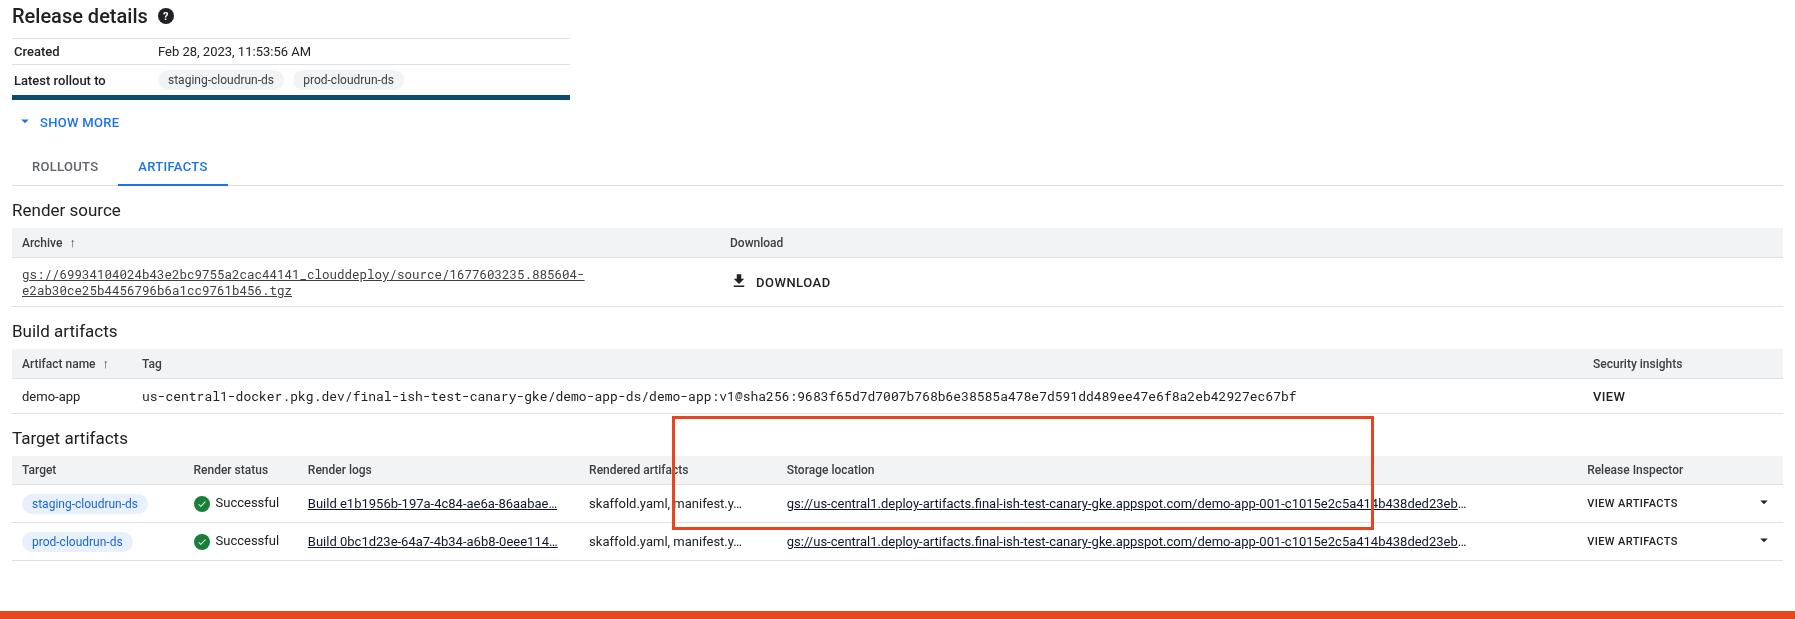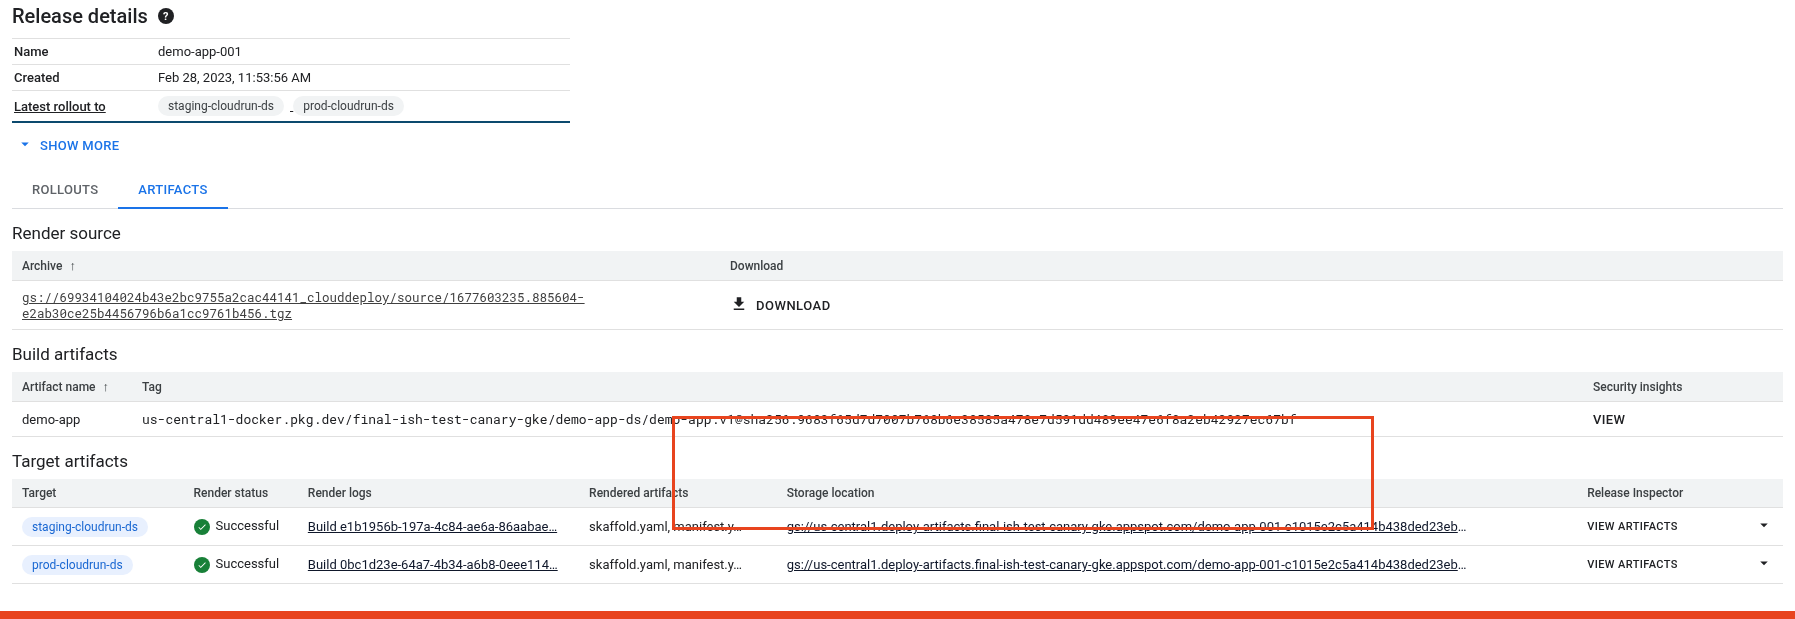--- a/index.html
+++ b/index.html
@@ -5,21 +5,21 @@
 * { box-sizing: border-box; margin: 0; padding: 0; }
 body { font-family: Roboto, "Helvetica Neue", Arial, sans-serif; font-size: 13px; color: #202124; background: #fff; }
 .container { padding: 4px 12px 0 12px; width: 1795px; }
 
 .header-row { display: flex; align-items: center; gap: 10px; margin-bottom: 10px; }
 .header-title { font-size: 20px; font-weight: 500; }
 .help-icon { width: 16px; height: 16px; background: #202124; color: #fff; border-radius: 50%; display: inline-flex; align-items: center; justify-content: center; font-size: 11px; font-weight: 700; }
 
 .details-table { width: 558px; border-collapse: collapse; }
 .details-table tr { border-top: 1px solid #e0e0e0; }
-.details-table tr:last-child { border-bottom: 2px solid #0c4a6e; text-decoration: underline; }
+.details-table tr:last-child { border-bottom: 5px solid #0c4a6e; }
 .details-table td { padding: 5px 2px; font-size: 13px; vertical-align: middle; }
 .details-table td.label { width: 144px; font-weight: 500; color: #202124; }
 .details-table td.value { color: #202124; }
 
 .chip { display: inline-block; background: #f1f3f4; border-radius: 10px; padding: 3px 10px; font-size: 12px; color: #3c4043; margin-right: 6px; }
 .chip-blue { background: #e8f0fe; color: #1967d2; }
 
 .show-more { display: flex; align-items: center; gap: 6px; color: #1a73e8; font-weight: 500; font-size: 13px; padding: 12px 4px; cursor: pointer; letter-spacing: 0.3px; }
 
 .tabs { display: flex; border-bottom: 1px solid #dadce0; margin-top: 4px; }
@@ -63,24 +63,20 @@
 
 <div class="container">
 
   <div class="header-row">
     <div class="header-title">Release details</div>
     <div class="help-icon">?</div>
   </div>
 
   <table class="details-table">
     <tbody>
-        <tr>
-      <td class="label">Name</td>
-      <td class="value">demo-app-001</td>
-    </tr>
     <tr>
       <td class="label">Created</td>
       <td class="value">Feb 28, 2023, 11:53:56 AM</td>
     </tr>
     <tr>
       <td class="label">Latest rollout to</td>
       <td class="value">
         <span class="chip">staging-cloudrun-ds</span>
         <span class="chip">prod-cloudrun-ds</span>
       </td>

